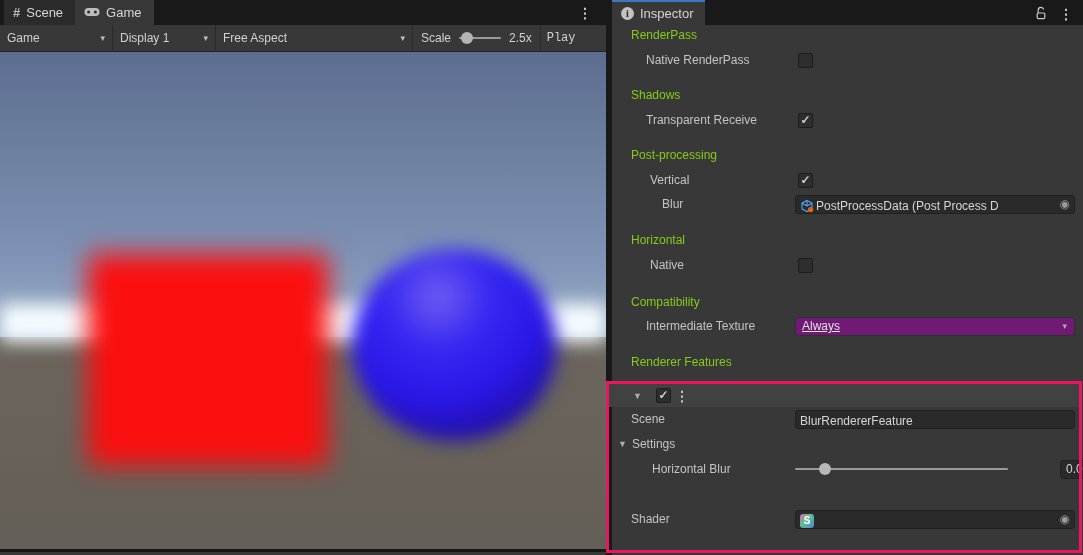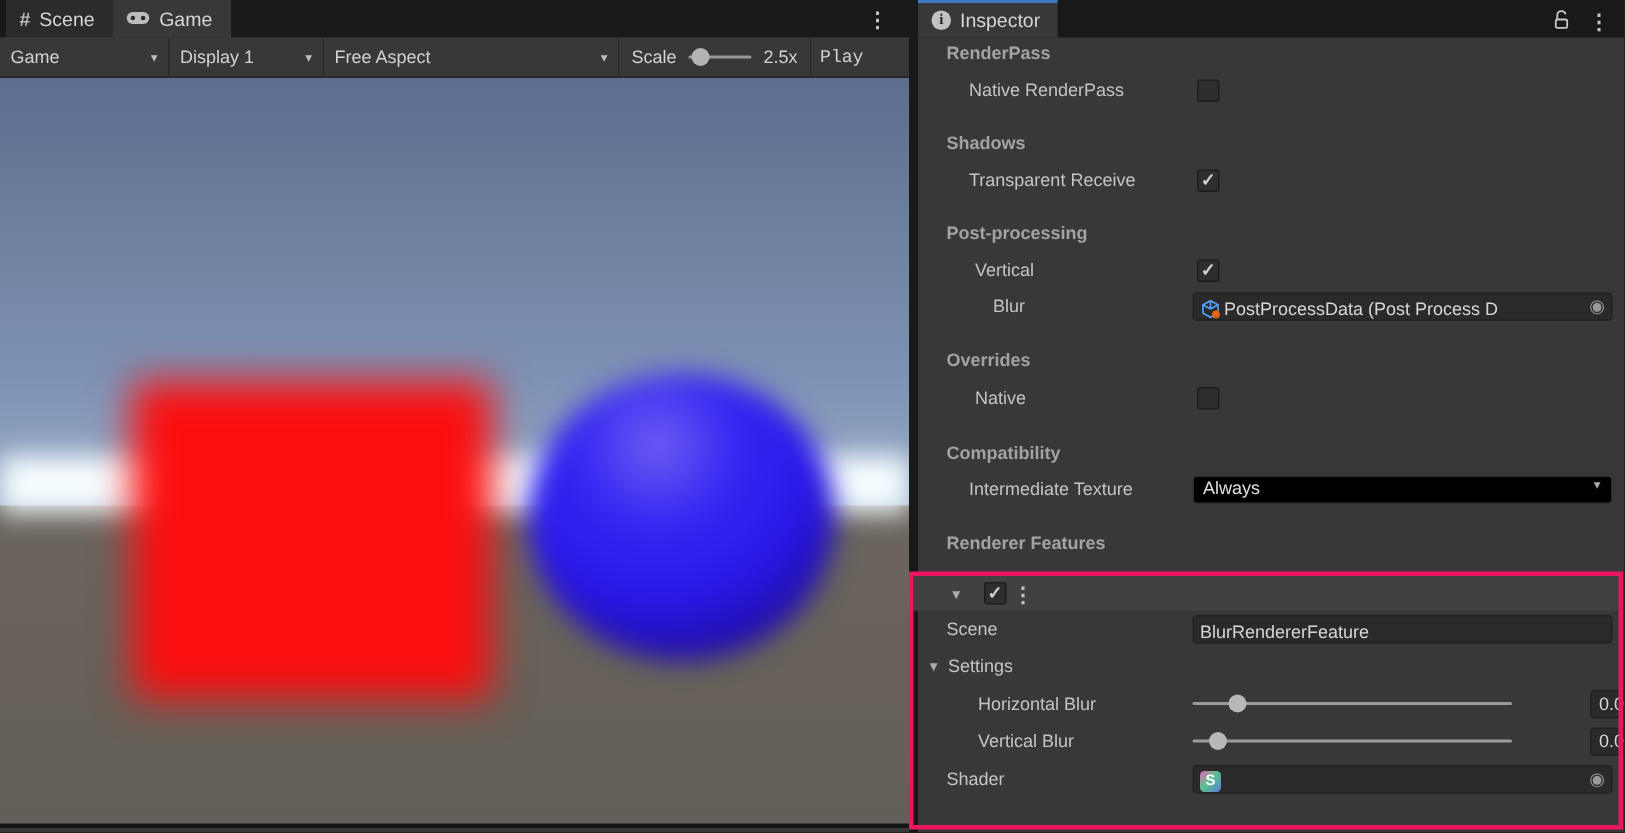--- a/index.html
+++ b/index.html
@@ -41,35 +41,35 @@
 
   
   .divider { position:absolute; left:606px; top:0; width:6px; height:555px; background:#191919; }
 
   
   .inspector { position:absolute; left:612px; top:0; width:471px; height:555px; background:#383838; }
   .insp-tabbar { position:absolute; left:0; top:0; right:0; height:25px; background:#191919; display:flex; align-items:flex-end; }
   .insp-icons { position:absolute; right:6px; top:5px; display:flex; align-items:center; gap:8px; }
 
   .row { position:absolute; height:20px; display:flex; align-items:center; }
-  .hdr { font-weight:bold; color:#a3a3a3; }
+  .hdr { font-weight:normal; color:#84cc16; }
   .lbl { color:#c4c4c4; white-space:nowrap; overflow:hidden; }
   .lblcol { width:160px; white-space:nowrap; overflow:hidden; }
 
   .checkbox { position:absolute; left:186px; width:15px; height:15px; background:#2e2e2e;
     border:1px solid #1d1d1d; border-radius:2px; display:flex; align-items:center; justify-content:center; }
   .checkmark { color:#cfcfcf; font-size:12px; font-weight:bold; line-height:1; margin-top:-1px; }
 
   .field { position:absolute; left:183px; width:280px; height:19px; background:#2a2a2a;
     border:1px solid #212121; border-radius:3px; display:flex; align-items:flex-end; padding:0 4px; color:#d6d6d6; }
   .field .ftext { white-space:nowrap; overflow:hidden; flex:1; }
   .obj-picker { position:absolute; right:2px; top:1px; color:#9a9a9a; font-size:12px; background:#2a2a2a; padding:0 2px; }
 
-  .dropdown { position:absolute; left:183px; width:280px; height:19px; background:#000000;
-    border:1px solid #303030; border-radius:3px; display:flex; align-items:flex-start; padding:0 6px; color:#e0e0e0; }
+  .dropdown { position:absolute; left:183px; width:280px; height:19px; background:#701a75;
+    border:1px solid #303030; border-radius:3px; display:flex; align-items:center; padding:0 6px; color:#e0e0e0;text-decoration:underline; }
   .dropdown .dd-arrow { position:absolute; right:7px; color:#aaa; }
 
   .feature-hdr { position:absolute; left:-3px; right:3px; top:384px; height:23px; background:#414141;
     display:flex; align-items:center; }
   .foldout { color:#ababab; font-size:9px; }
   .slider-track { position:absolute; left:183px; top:9px; width:213px; height:2px; background:#9a9a9a; border-radius:1px; }
   .slider-thumb { position:absolute; top:-5px; margin-left:-6px; width:12px; height:12px; border-radius:50%; background:#b8b8b8; }
   .val-box { position:absolute; left:404px; width:58px; height:19px; background:#2a2a2a;
     border:1px solid #212121; border-radius:3px; display:flex; align-items:center; padding:0 5px; color:#d6d6d6;margin-left:44px; }
 
@@ -203,21 +203,21 @@
               <path d="M7 1.5V7m0 0L2 4.2M7 7l5-2.8" fill="none" stroke="#4da6ff" stroke-width="1.1"></path>
               <circle cx="10.6" cy="10.6" r="2.6" fill="#e8650d"></circle>
             </svg>
         </span>
         <span class="ftext">PostProcessData (Post Process D</span>
         <span class="obj-picker">◉</span>
       </span>
     </div>
 
     <div class="row" style="top:230px;left:19px">
-      <span class="hdr">Overrides</span>
+      <span class="hdr">Horizontal</span>
     </div>
     <div class="row" style="top:255px;left:38px;right:8px">
       <span class="lbl lblcol">Native</span>
       <span class="checkbox" style="left:148px"></span>
     </div>
 
     <div class="row" style="top:292px;left:19px">
       <span class="hdr">Compatibility</span>
     </div>
     <div class="row" style="top:316px;left:34px;right:8px">
@@ -255,29 +255,20 @@
     <div class="row" style="top:459px;left:40px;right:8px">
       <span class="lbl" style="width:143px">Horizontal Blur</span>
       <span class="slider-track" style="left:143px">
         <span class="slider-thumb" style="left: 14%;"></span>
       </span>
       <span class="val-box" style="left:364px">
         <span>0.05</span>
       </span>
     </div>
 
-    <div class="row" style="top:484px;left:40px;right:8px">
-      <span class="lbl" style="width:143px">Vertical Blur</span>
-      <span class="slider-track" style="left:143px">
-        <span class="slider-thumb" style="left: 8%;"></span>
-      </span>
-      <span class="val-box" style="left:364px">
-        <span>0.025</span>
-      </span>
-    </div>
 
     <div class="row" style="top:509px;left:19px;right:8px">
       <span class="lbl" style="width:164px">Shader</span>
       <span class="field" style="left:164px">
         <span class="shader-chip">S</span>
         <span class="obj-picker">◉</span>
       </span>
     </div>
   </div>
 

